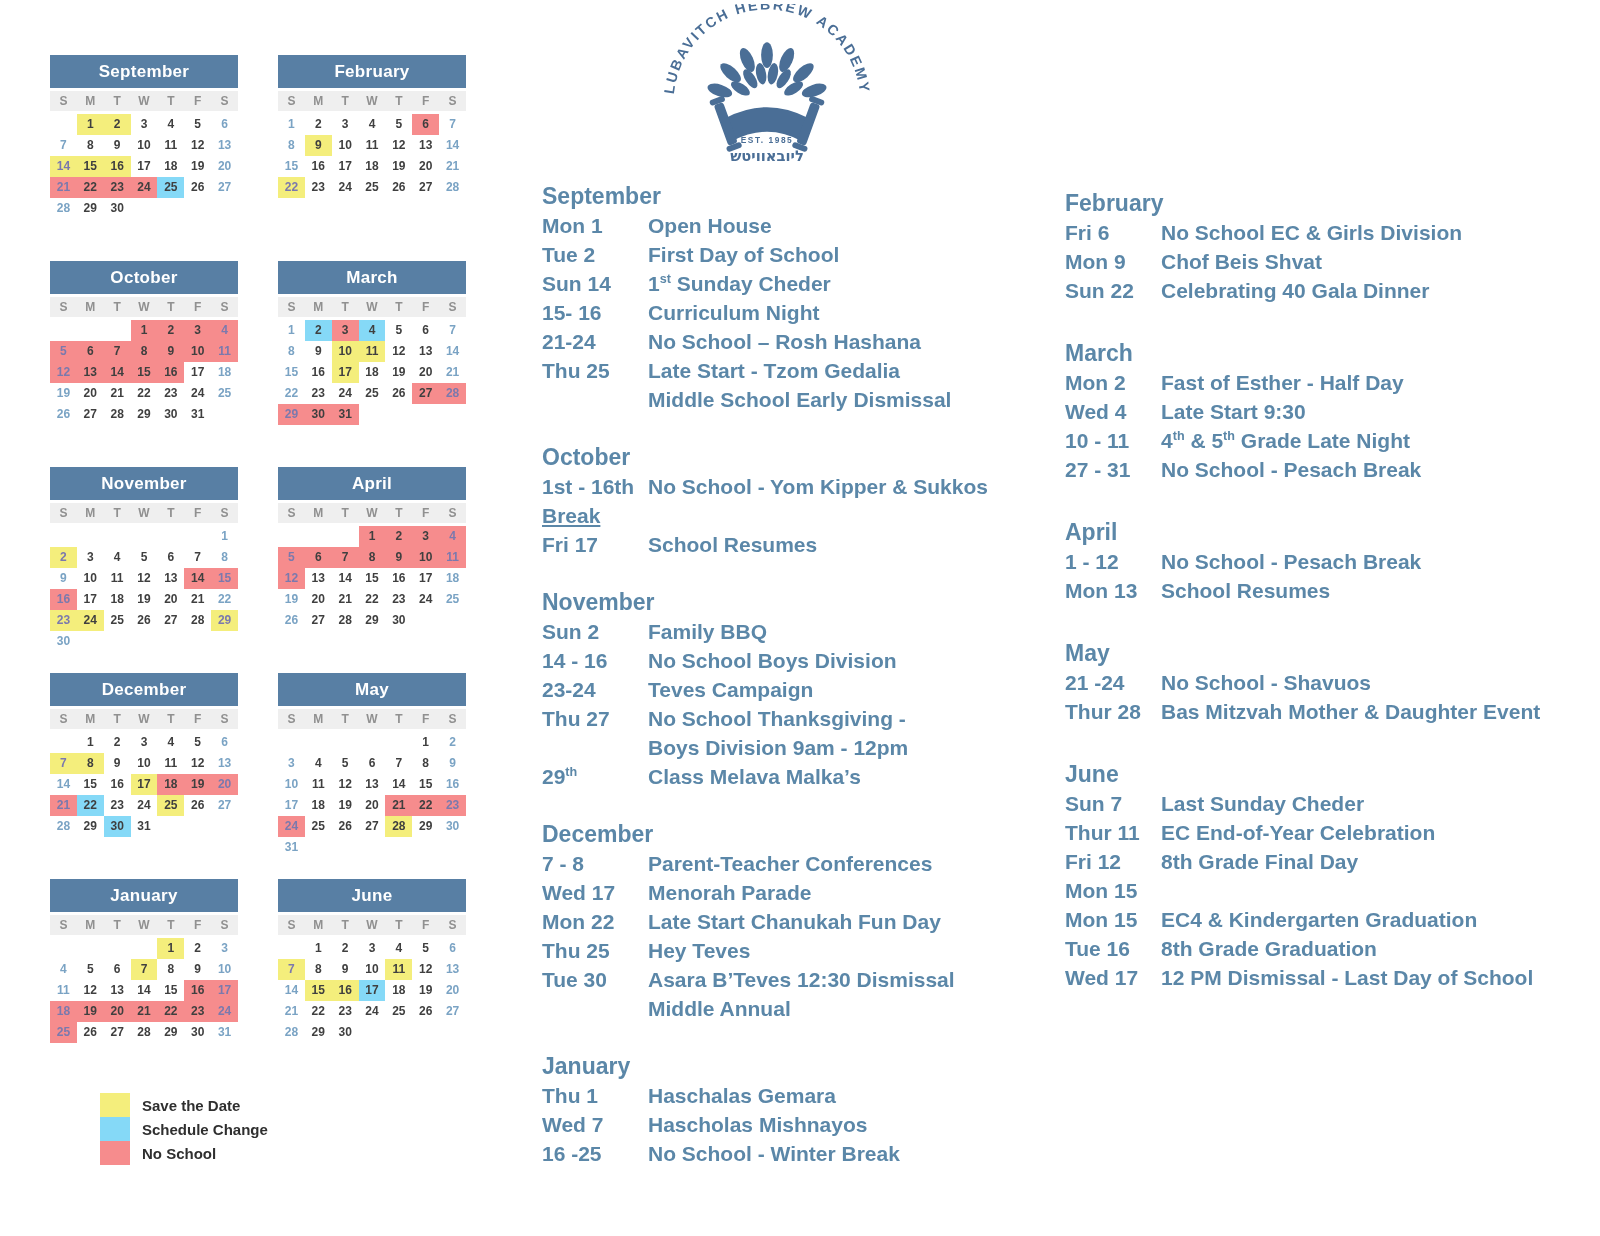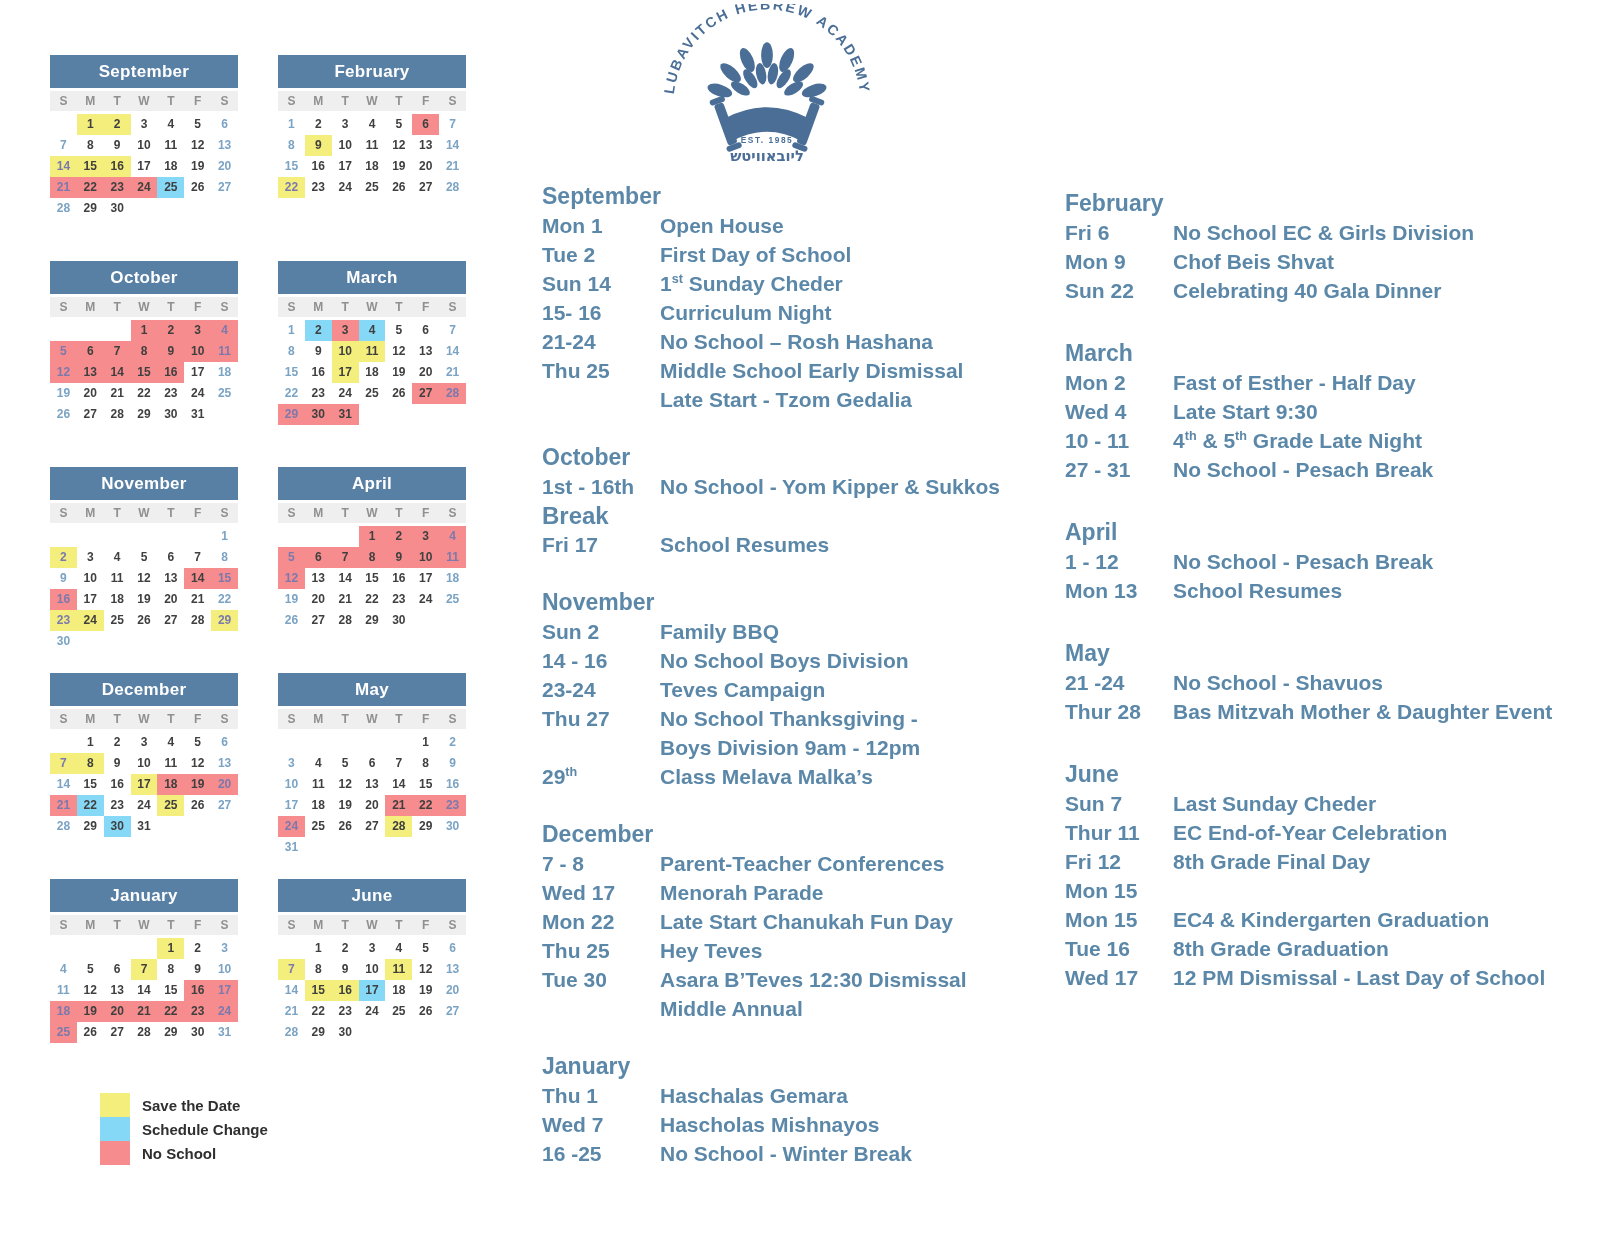--- a/index.html
+++ b/index.html
@@ -77,28 +77,28 @@
   .event-section { margin-bottom: 29px; }
   #right-events .event-section { margin-bottom: 34px; }
   .event-month {
     font-size: 23px; font-weight: 700; color: var(--event-text);
     line-height: 29px;
   }
   .event-row {
     display: flex; align-items: flex-start;
     font-size: 21px; font-weight: 700; color: var(--event-text);
     line-height: 29px;
-    gap: 12px;
   }
   .event-date { flex: 0 0 106px; }
   #right-events .event-date { flex-basis: 96px; }
   .event-desc { flex: 1; }
   .event-leftline {
-    font-size: 24px; font-weight: 700; color: var(--event-text);
+    font-size: 21px; font-weight: 700; color: var(--event-text);
     line-height: 29px;
+    text-decoration: underline;
   }
   sup { font-size: 60%; line-height: 0; }
 </style>
 </head>
 <body>
 
 <div class="mini-calendars">
     <div class="mini-cal">
       <div class="cal-header">September</div>
       <div class="cal-dow">
@@ -651,22 +651,22 @@
       </div>
       <div class="event-row">
         <span class="event-date">21-24</span>
         <span class="event-desc">
           <div class="desc-line">No School – Rosh Hashana</div>
         </span>
       </div>
       <div class="event-row">
         <span class="event-date">Thu 25</span>
         <span class="event-desc">
+          <div class="desc-line">Late Start - Tzom Gedalia</div>
           <div class="desc-line">Middle School Early Dismissal</div>
-          <div class="desc-line">Late Start - Tzom Gedalia</div>
         </span>
       </div>
     </div>
     <div class="event-section">
       <div class="event-month">October</div>
       <div class="event-row">
         <span class="event-date">1st - 16th</span>
         <span class="event-desc">
           <div class="desc-line">No School - Yom Kipper &amp; Sukkos</div>
         </span>

